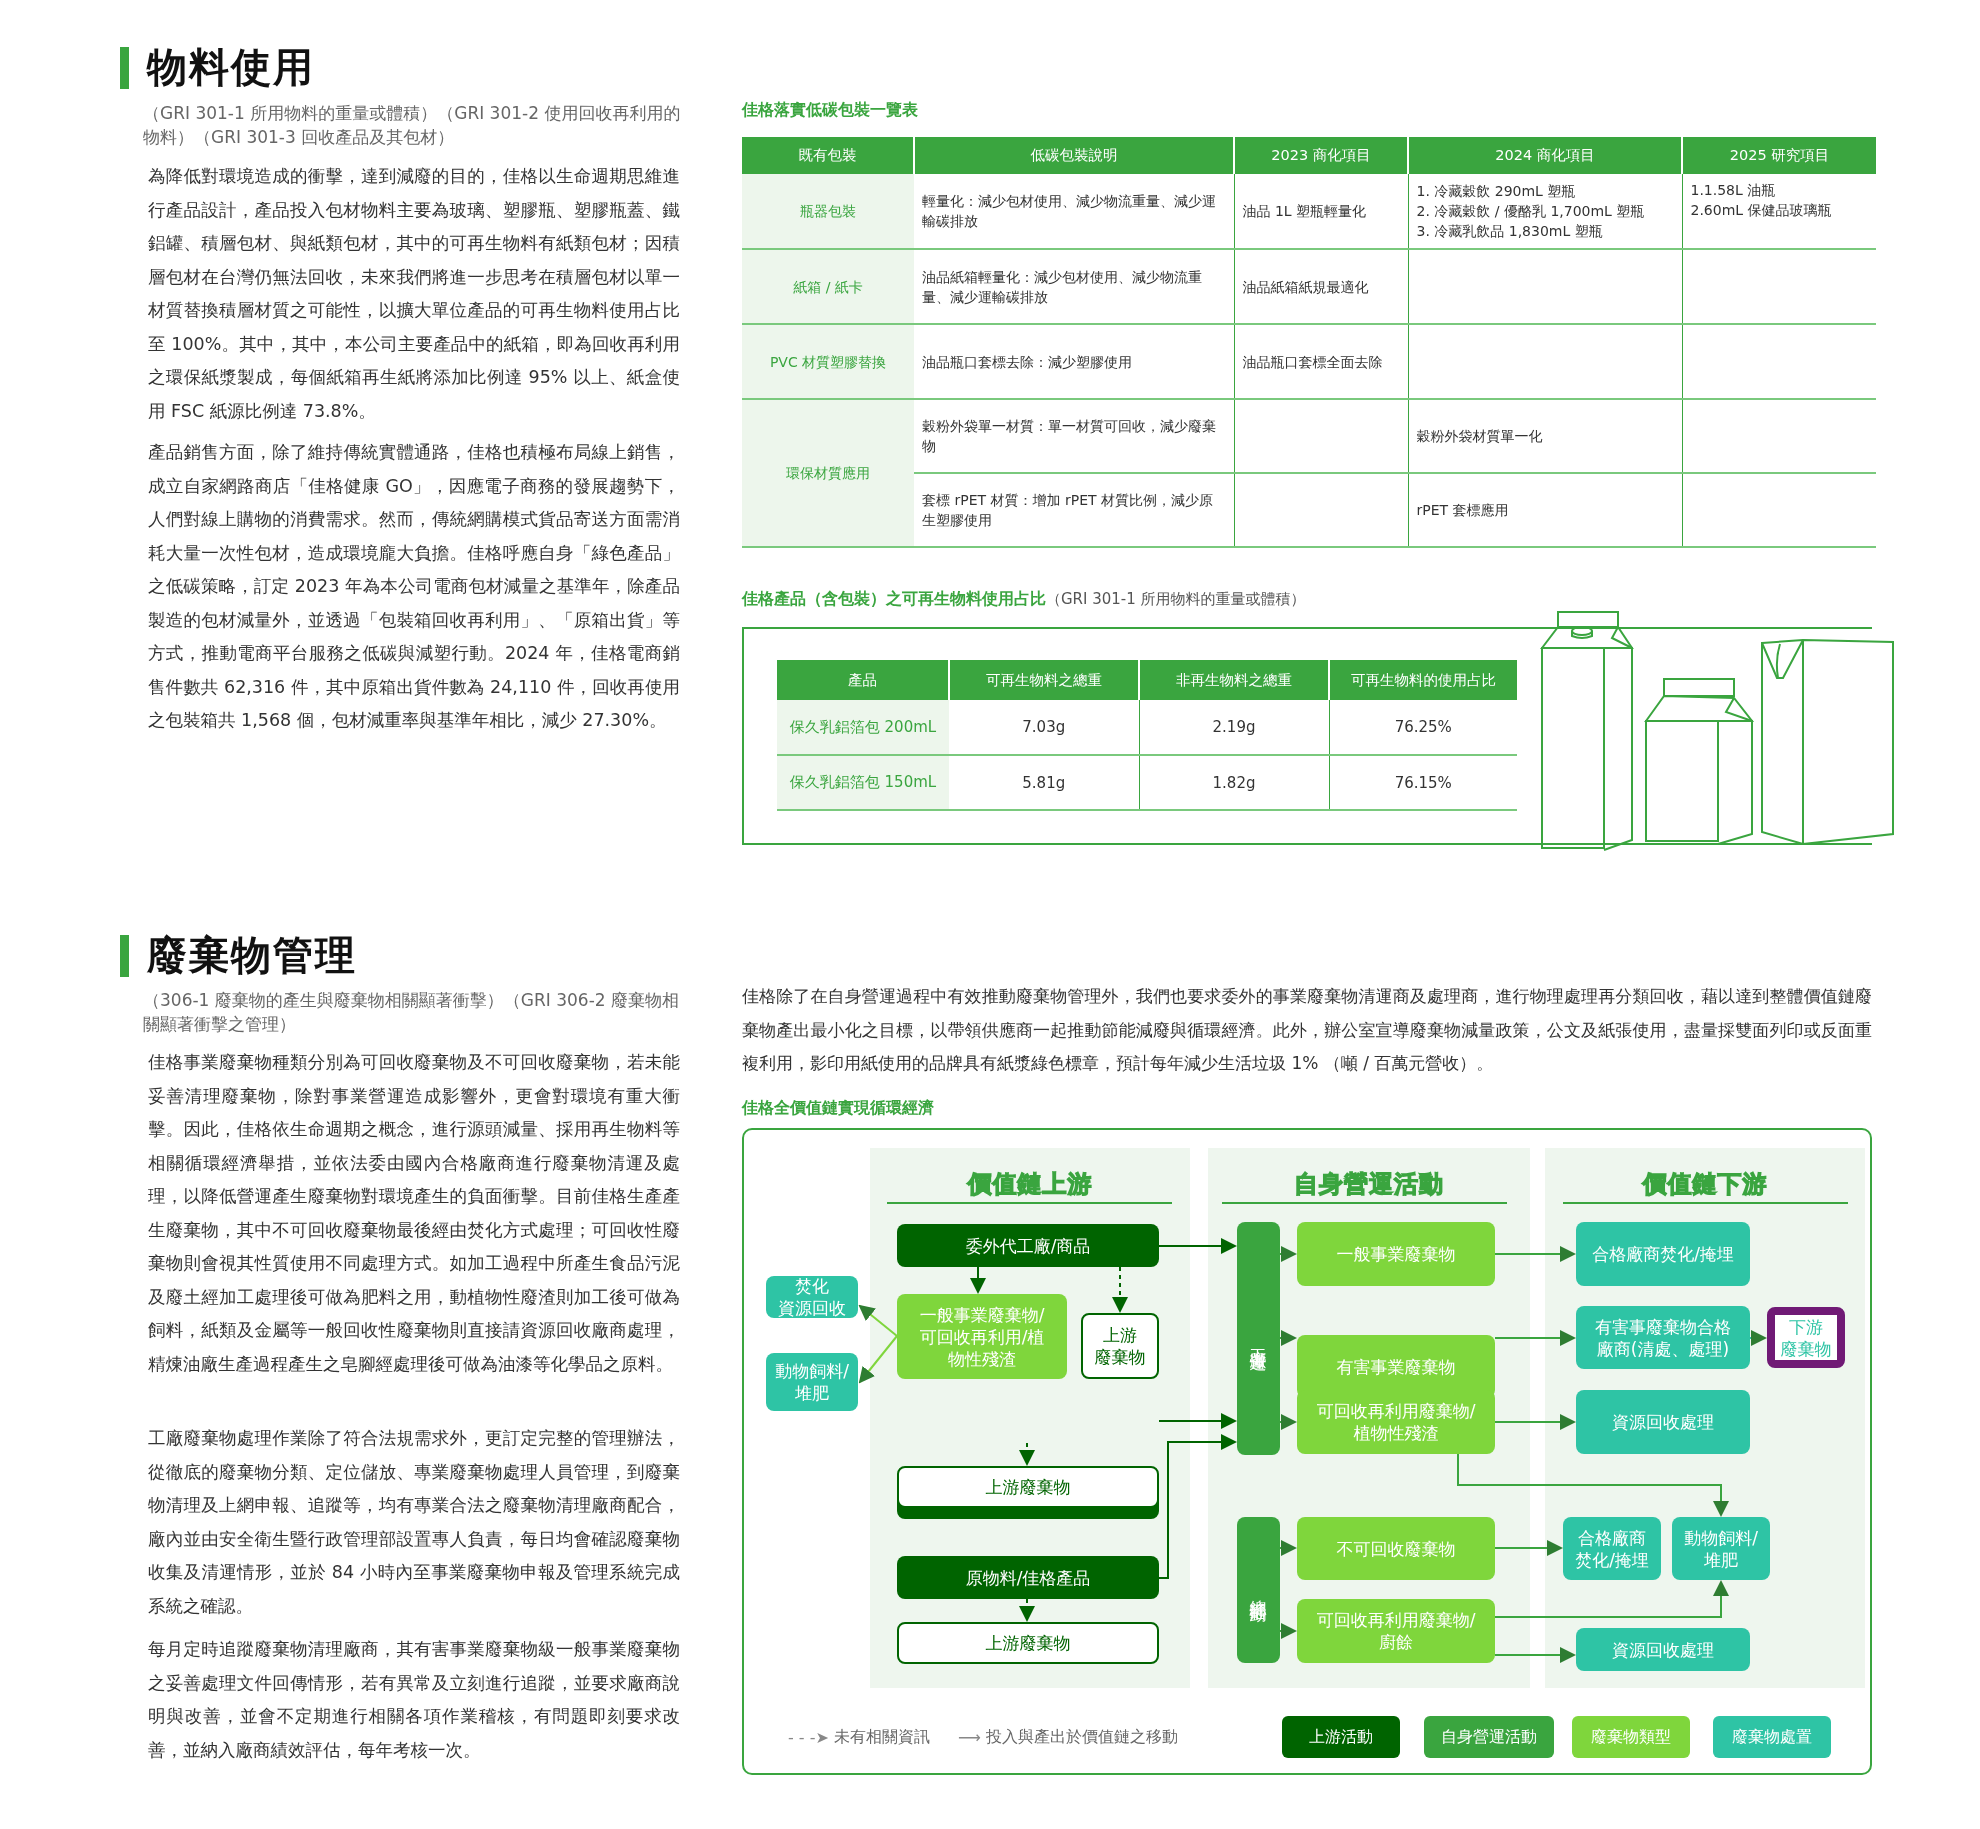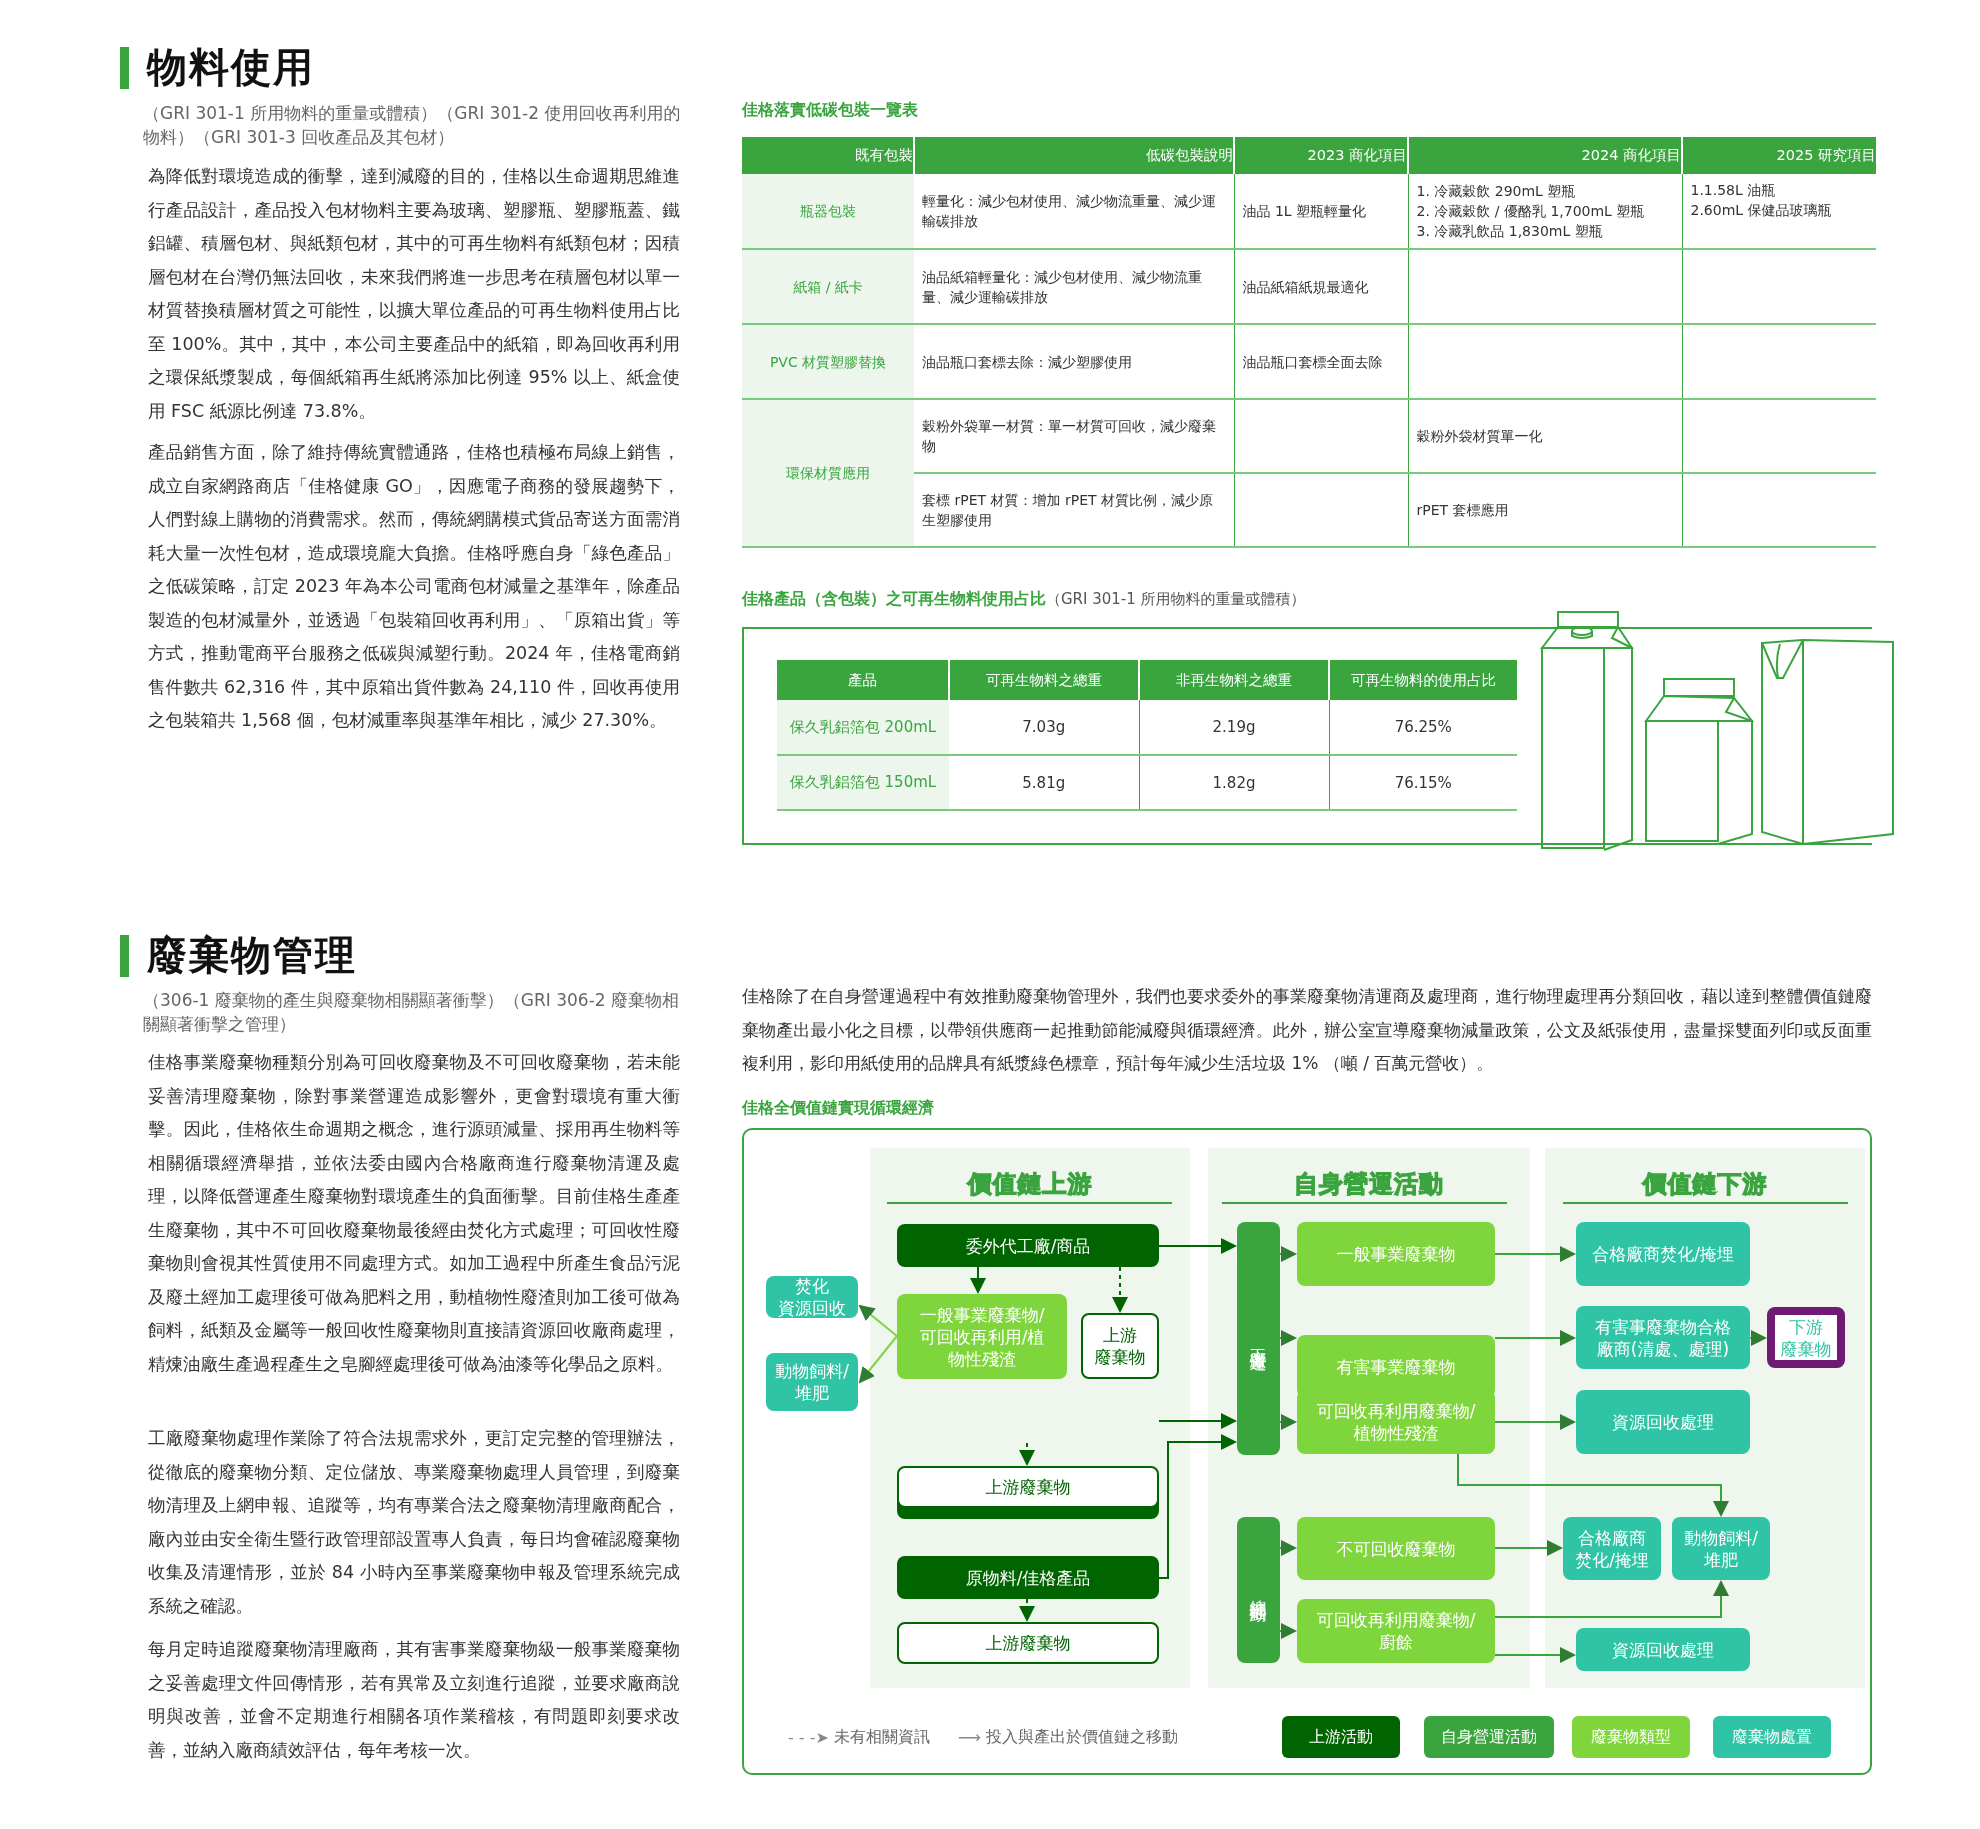--- a/index.html
+++ b/index.html
@@ -12,21 +12,21 @@
 
   .gri { position: absolute; font-size: 17px; line-height: 24px; color: #666; }
   .para { position: absolute; font-size: 17.5px; line-height: 33.5px; color: #333; text-align: justify; }
 
   .green-title { position: absolute; font-size: 16px; font-weight: bold; color: #3aa53f; }
   .green-title .sub { font-weight: normal; color: #555; font-size: 15px; }
 
   
   table { border-collapse: collapse; }
   .t1 { position: absolute; left: 742px; top: 137px; width: 1134px; font-size: 14px; color: #333; }
-  .t1 th { background: #3aa53f; color: #fff; font-weight: normal; height: 37px; border-right: 2px solid #fff; font-size: 14.5px; text-align: right; }
+  .t1 th { background: #3aa53f; color: #fff; font-weight: normal; height: 37px; border-right: 2px solid #fff; font-size: 14.5px; }
   .t1 th:last-child { border-right: none; }
   .t1 td { border-bottom: 2px solid #7ac97d; border-right: 1px solid #3aa53f; padding: 6px 8px; vertical-align: middle; line-height: 20px; }
   .t1 td:last-child { border-right: none; }
   .t1 td.cat { background: #edf6ec; color: #3aa53f; text-align: center; border-right: none; }
 
   
   .t2box { position: absolute; left: 742px; top: 627px; width: 1130px; height: 218px; border: 2px solid #3aa53f; border-right: none; }
   .t2 { position: absolute; left: 777px; top: 660px; width: 740px; font-size: 15px; }
   .t2 th { background: #3aa53f; color: #fff; font-weight: normal; height: 40px; border-right: 2px solid #fff; font-size: 14.5px; }
   .t2 th:last-child { border-right: none; }

